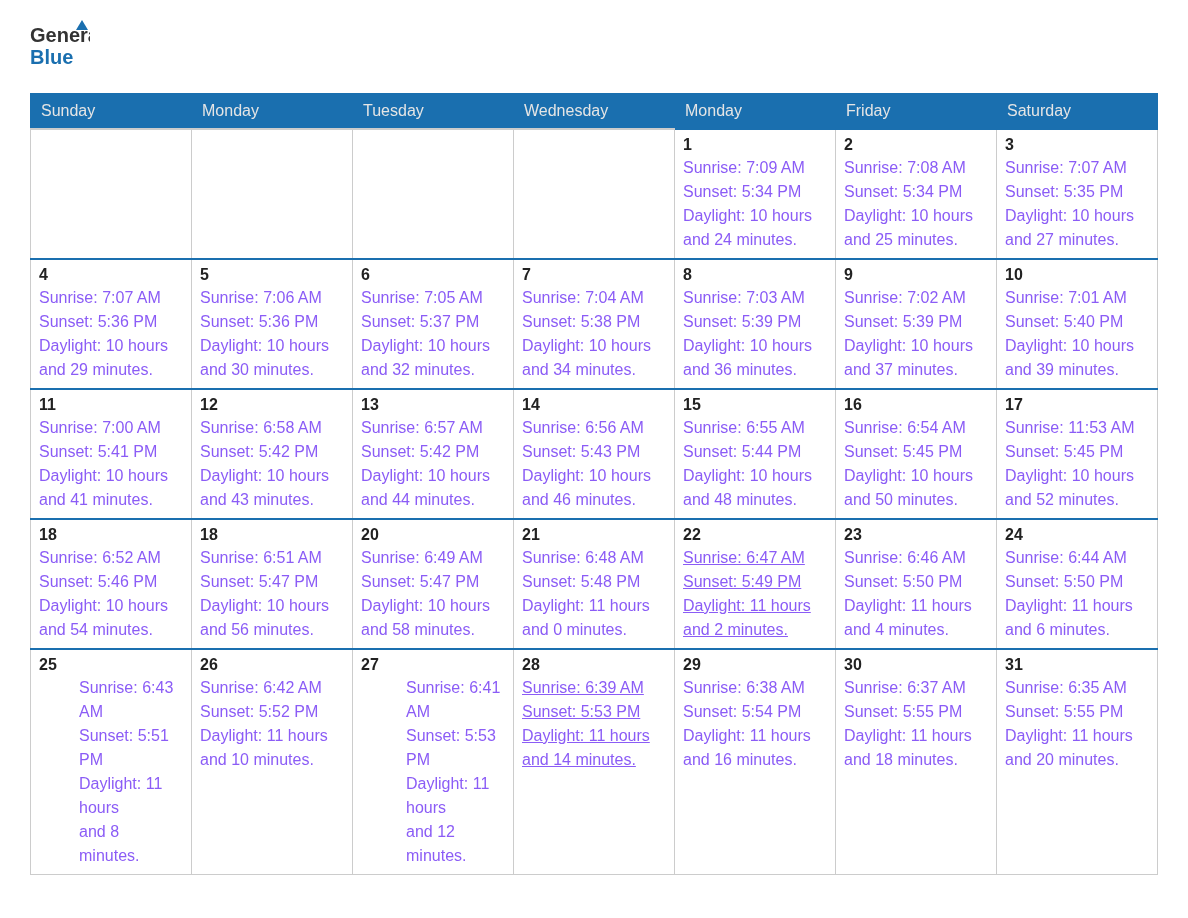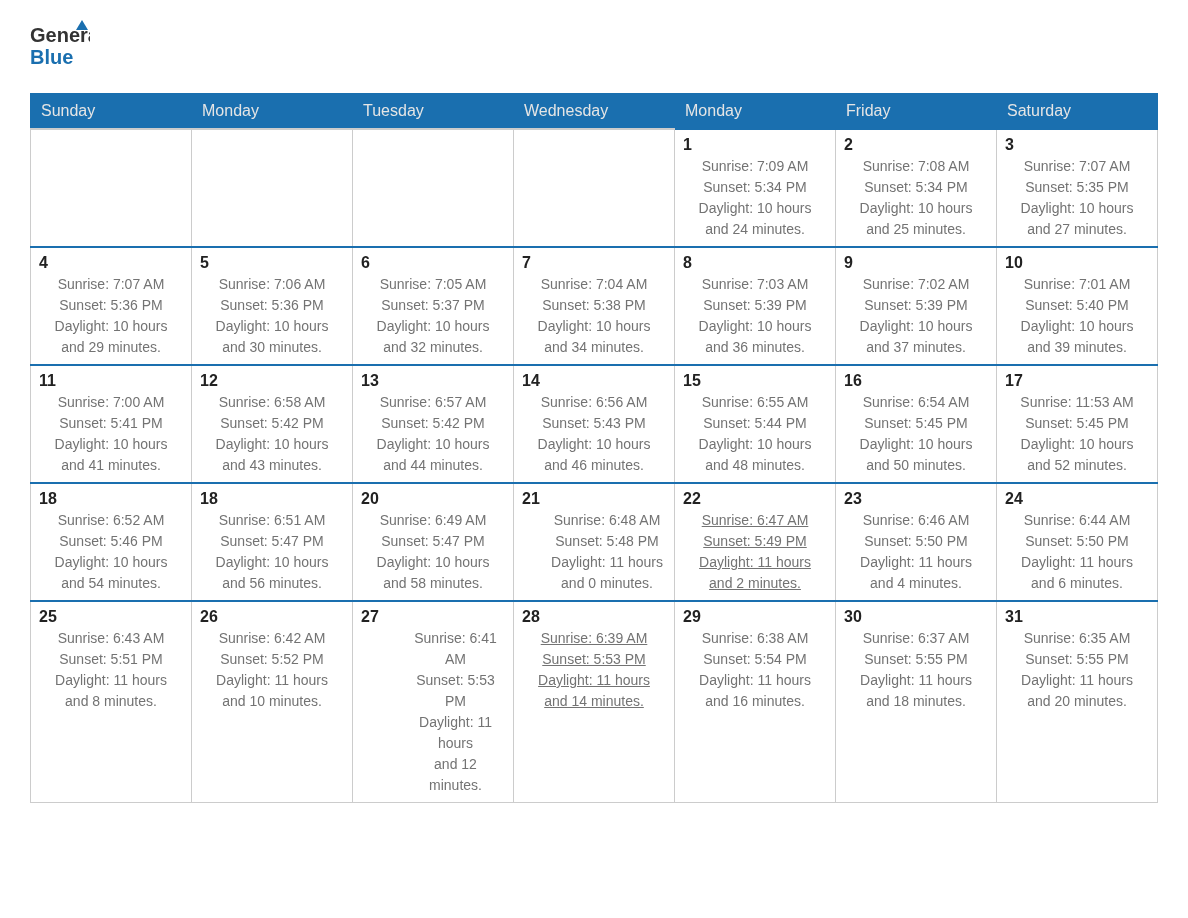--- a/index.html
+++ b/index.html
@@ -59,24 +59,23 @@
       height: 100px;
     }
     .day-number {
       font-size: 16px;
       font-weight: bold;
       color: #222;
       display: block;
       margin-bottom: 2px;
     }
     .day-info {
-      font-size: 14px;
-      color: #737373;
+      font-size: 16px;
+      color: #8b5cf6;
       line-height: 1.5;
-      text-align: center;
     }
     tbody tr td.empty {
       border-top: 2px solid #ccc;
     }
   </style>
 </head>
 <body>
 
 <div class="header">
   <div class="logo">
@@ -252,21 +251,21 @@
         </td>
         <td>
           <span class="day-number">20</span>
           <div class="day-info" style="white-space: pre-line;">Sunrise: 6:49 AM
 Sunset: 5:47 PM
 Daylight: 10 hours
 and 58 minutes.</div>
         </td>
         <td>
           <span class="day-number">21</span>
-          <div class="day-info" style="white-space: pre-line; margin-left: 26px;">Sunrise: 6:48 AM
+          <div class="day-info" style="white-space: pre-line;">Sunrise: 6:48 AM
 Sunset: 5:48 PM
 Daylight: 11 hours
 and 0 minutes.</div>
         </td>
         <td>
           <span class="day-number">22</span>
           <div class="day-info" style="white-space: pre-line; text-decoration: underline;">Sunrise: 6:47 AM
 Sunset: 5:49 PM
 Daylight: 11 hours
 and 2 minutes.</div>
@@ -282,21 +281,21 @@
           <span class="day-number">24</span>
           <div class="day-info" style="white-space: pre-line;">Sunrise: 6:44 AM
 Sunset: 5:50 PM
 Daylight: 11 hours
 and 6 minutes.</div>
         </td>
       </tr>
       <tr>
         <td>
           <span class="day-number">25</span>
-          <div class="day-info" style="white-space: pre-line;">Sunrise: 6:43 AM
+          <div class="day-info" style="white-space: pre-line; margin-left: 40px;">Sunrise: 6:43 AM
 Sunset: 5:51 PM
 Daylight: 11 hours
 and 8 minutes.</div>
         </td>
         <td>
           <span class="day-number">26</span>
           <div class="day-info" style="white-space: pre-line;">Sunrise: 6:42 AM
 Sunset: 5:52 PM
 Daylight: 11 hours
 and 10 minutes.</div>

